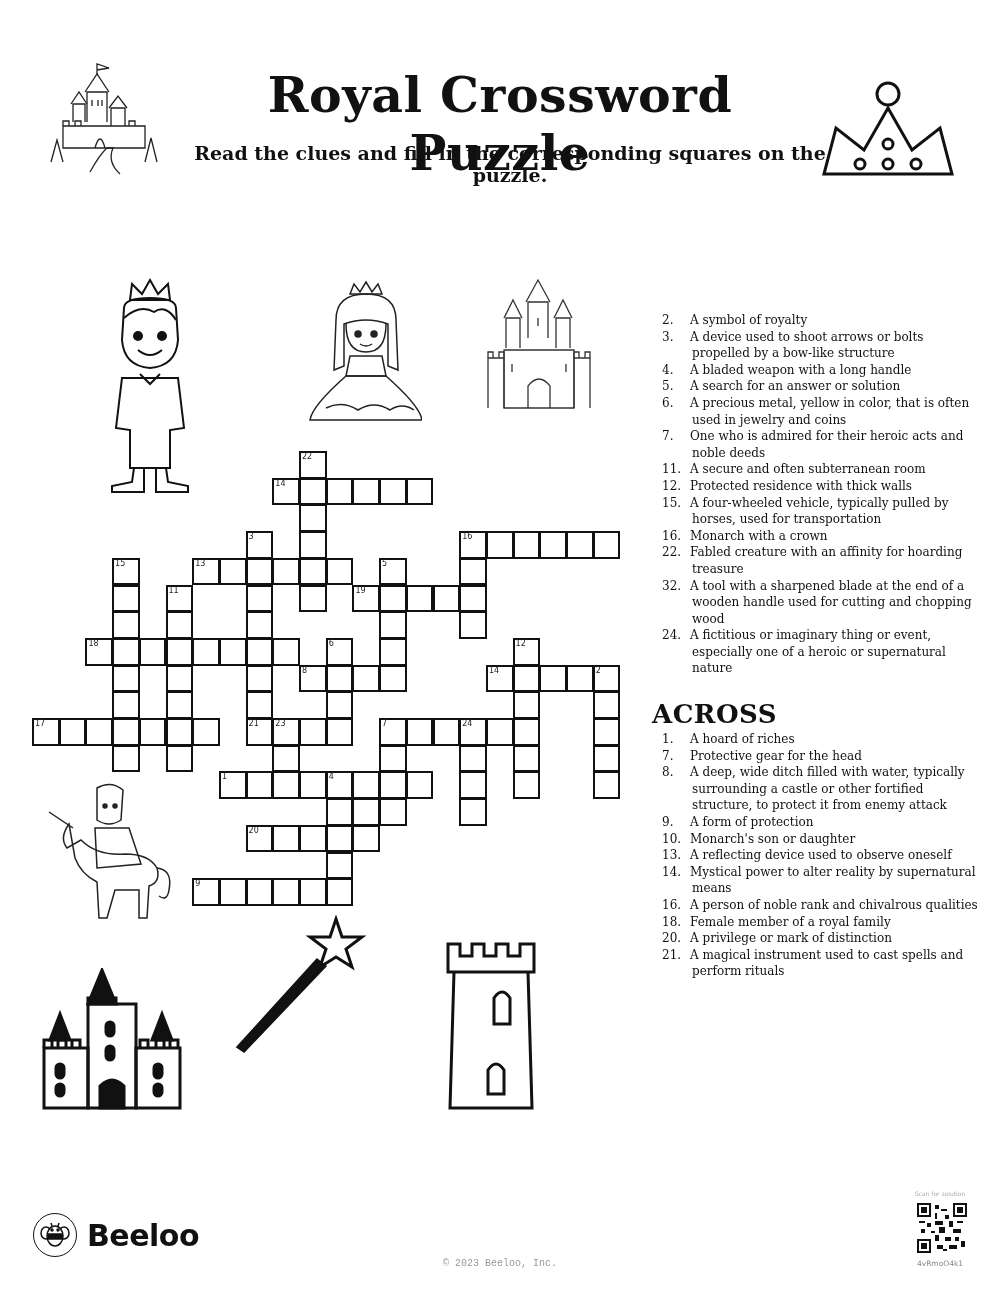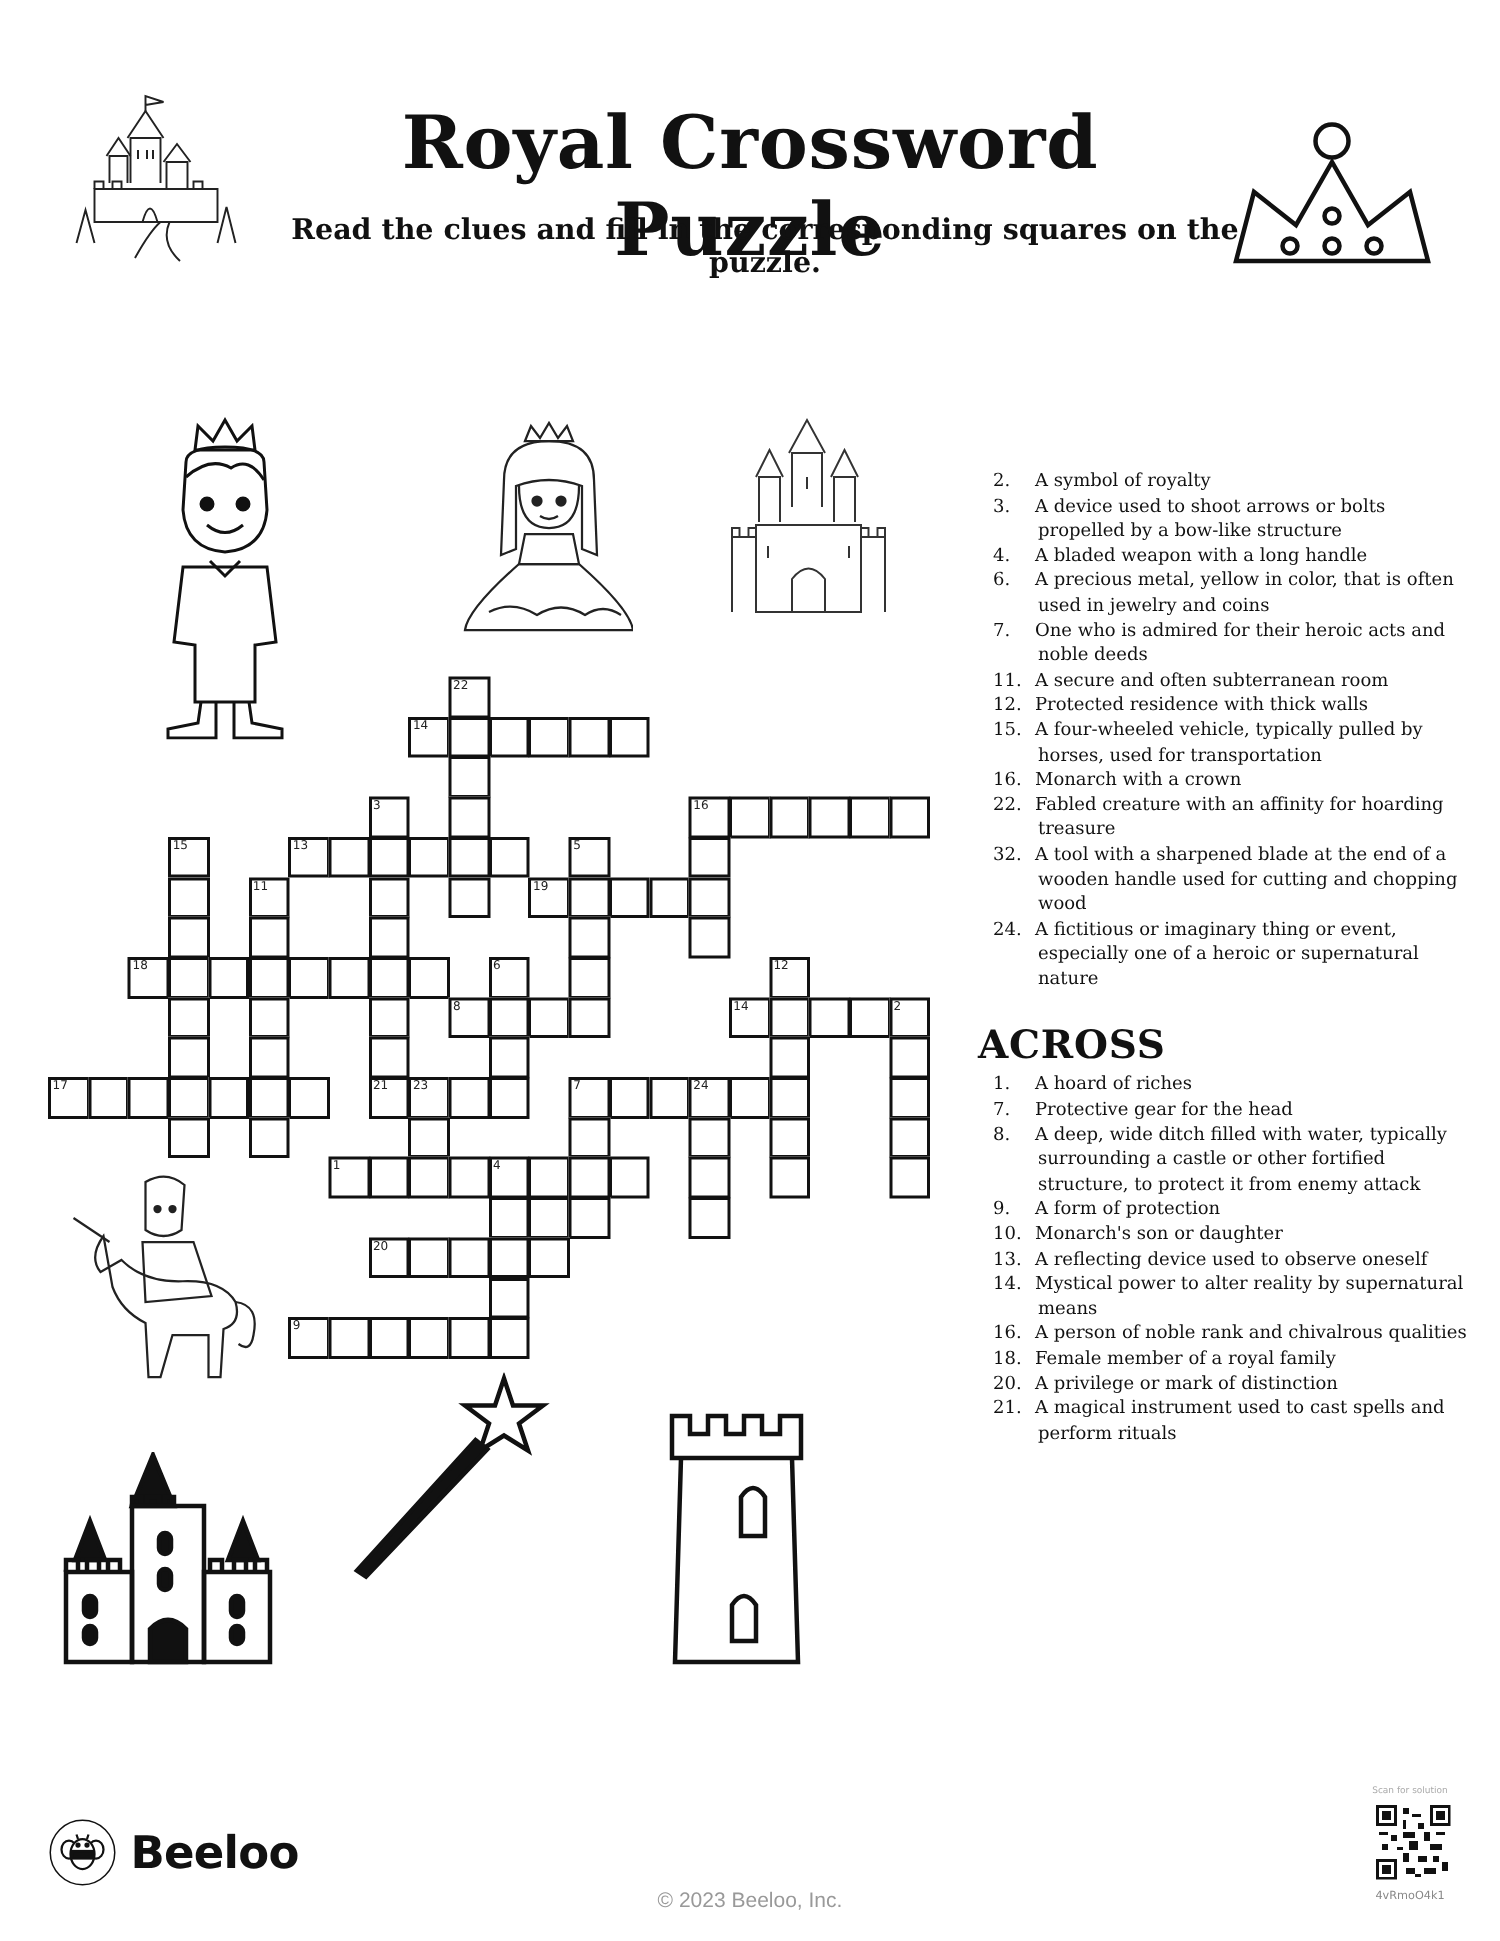--- a/index.html
+++ b/index.html
@@ -11,21 +11,21 @@
   .cell { position: absolute; width: 27.7px; height: 27.7px; border: 2.5px solid #111; background: #fff; }
   .cell .num { position: absolute; left: 1px; top: -1px; font-family: "DejaVu Sans", sans-serif; font-size: 8px; color: #222; }
   .clues { left: 652px; top: 312px; width: 330px; font-size: 12px; line-height: 16.6px; }
   .clue-head { font-size: 26px; font-weight: bold; line-height: 34px; letter-spacing: 0.5px; }
   .clue { padding-left: 36px; text-indent: -30px; margin-left: 4px; }
   .clue .n { display: inline-block; width: 28px; text-indent: 0; text-align: left; }
   .across-head { margin-top: 20px; }
   .logo { left: 33px; top: 1213px; display: flex; align-items: center; gap: 10px; }
   .logo-circle { width: 44px; height: 44px; border: 1.5px solid #111; border-radius: 50%; display: flex; align-items: center; justify-content: center; }
   .logo-text { font-family: "DejaVu Sans", sans-serif; font-size: 30px; font-weight: bold; color: #111; letter-spacing: -0.5px; }
-  .copyright { left: 380px; top: 1258px; width: 240px; text-align: center; font-family: Liberation Sans, sans-serif; font-size: 14px; color: #999; }
+  .copyright { left: 380px; top: 1258px; width: 240px; text-align: center; font-family: Liberation Mono, monospace; font-size: 10px; color: #999; }
   .qr-label { left: 905px; top: 1190px; width: 70px; text-align: center; font-family: "DejaVu Sans", sans-serif; font-size: 6px; color: #aaa; }
   .qr { left: 917px; top: 1203px; width: 50px; height: 50px; }
   .qr-code { left: 905px; top: 1259px; width: 70px; text-align: center; font-family: "DejaVu Sans", sans-serif; font-size: 7.5px; color: #888; }
   svg { display: block; }
 </style>
 </head>
 <body>
 
 <div class="abs" style="left:45px;top:62px;width:120px;height:120px;">
   <svg width="120" height="120" viewBox="0 0 120 120" fill="none" stroke="#222" stroke-width="1.3">
@@ -312,20 +312,21 @@
     <div class="cell" style="left: 272.3px; top: 878.2px;"></div>
     <div class="cell" style="left: 299px; top: 878.2px;"></div>
     <div class="cell" style="left: 325.7px; top: 878.2px;"></div>
   </div>
 
 <div class="abs clues">
   <div id="down-list">
       <div class="clue"><span class="n">2.</span><span>A symbol of royalty</span></div>
       <div class="clue"><span class="n">3.</span><span>A device used to shoot arrows or bolts propelled by a bow-like structure</span></div>
       <div class="clue"><span class="n">4.</span><span>A bladed weapon with a long handle</span></div>
+      <div class="clue"><span class="n">5.</span><span>A search for an answer or solution</span></div>
       <div class="clue"><span class="n">6.</span><span>A precious metal, yellow in color, that is often used in jewelry and coins</span></div>
       <div class="clue"><span class="n">7.</span><span>One who is admired for their heroic acts and noble deeds</span></div>
       <div class="clue"><span class="n">11.</span><span>A secure and often subterranean room</span></div>
       <div class="clue"><span class="n">12.</span><span>Protected residence with thick walls</span></div>
       <div class="clue"><span class="n">15.</span><span>A four-wheeled vehicle, typically pulled by horses, used for transportation</span></div>
       <div class="clue"><span class="n">16.</span><span>Monarch with a crown</span></div>
       <div class="clue"><span class="n">22.</span><span>Fabled creature with an affinity for hoarding treasure</span></div>
       <div class="clue"><span class="n">32.</span><span>A tool with a sharpened blade at the end of a wooden handle used for cutting and chopping wood</span></div>
       <div class="clue"><span class="n">24.</span><span>A fictitious or imaginary thing or event, especially one of a heroic or supernatural nature</span></div>
     </div>

